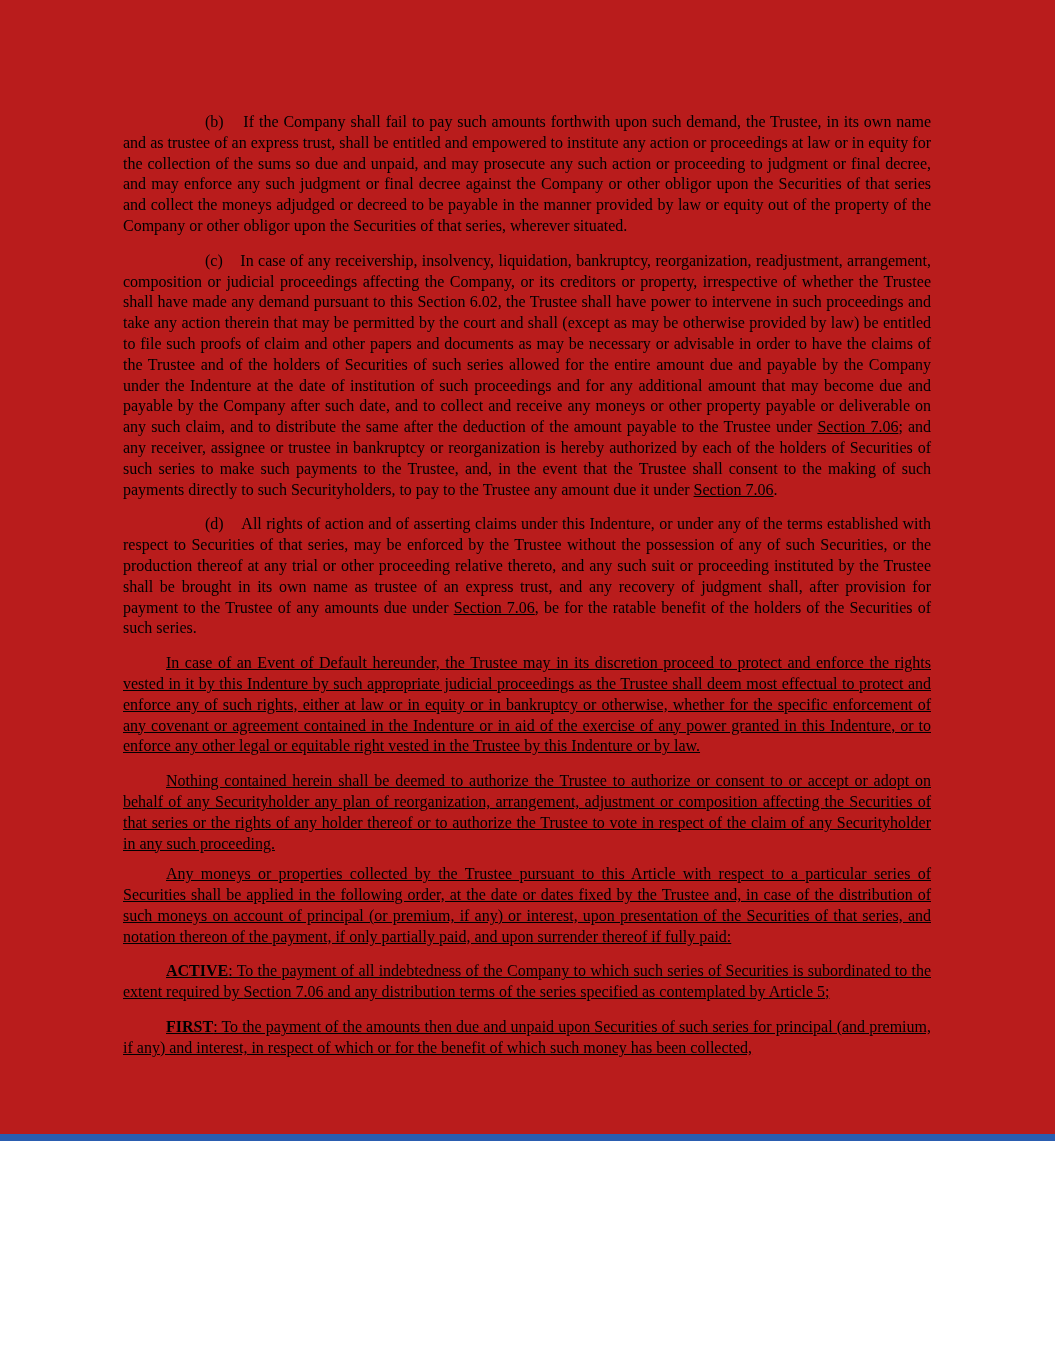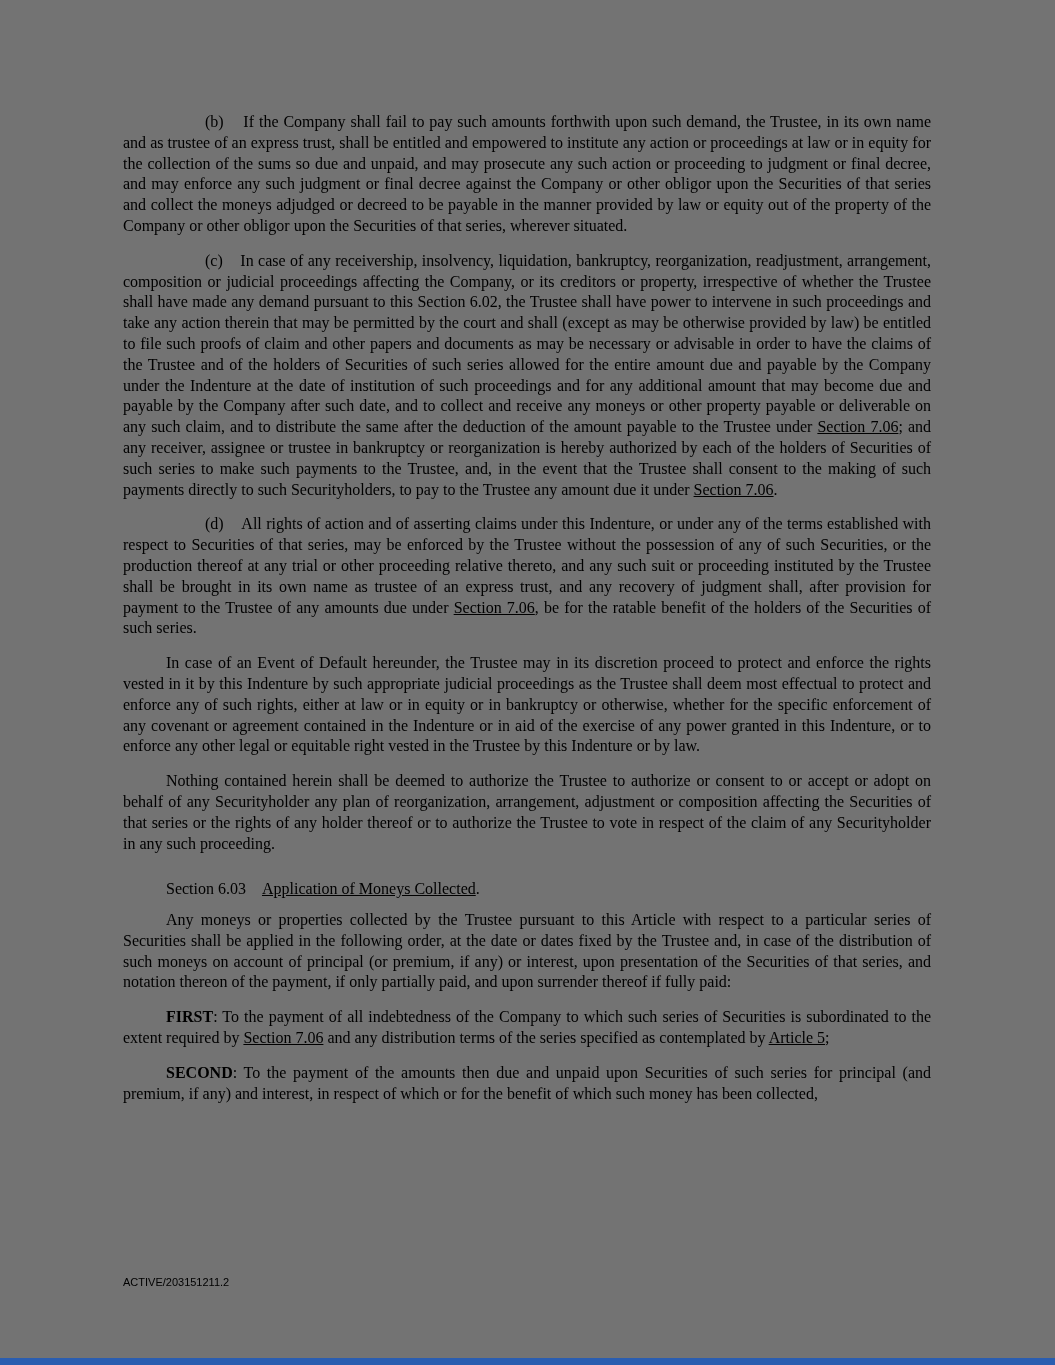--- a/index.html
+++ b/index.html
@@ -3,22 +3,22 @@
 <meta charset="utf-8">
 <style>
   html, body {
     margin: 0;
     padding: 0;
     background: #ffffff;
   }
   .page {
     position: relative;
     width: 1055px;
-    height: 1365px;
-    background: #737373;
+    height: 1141px;
+    background: #b91c1c;
     overflow: hidden;
     font-family: "Liberation Serif", "DejaVu Serif", serif;
     color: #000000;
   }
   .doc-body {
     position: absolute;
     top: 112px;
     left: 123px;
     width: 808px;
     font-size: 16px;
@@ -29,20 +29,21 @@
     margin: 0;
   }
   .para + .para {
     margin-top: 14px;
   }
   .indent-deep {
     text-indent: 82px;
   }
   .indent-std {
     text-indent: 43px;
+    text-decoration: underline;
   }
   .heading {
     margin-top: 25px !important;
   }
   .after-heading {
     margin-top: 10px !important;
   }
   .bold {
     font-weight: bold;
   }
@@ -68,20 +69,19 @@
 </head>
 <body>
 
 <div class="page">
   <div class="doc-body" id="doc-body">
       <p class="para indent-deep"><span>(b)&nbsp;&nbsp;&nbsp;&nbsp;If the Company shall fail to pay such amounts forthwith upon such demand, the Trustee, in its own name and as trustee of an express trust, shall be entitled and empowered to institute any action or proceedings at law or in equity for the collection of the sums so due and unpaid, and may prosecute any such action or proceeding to judgment or final decree, and may enforce any such judgment or final decree against the Company or other obligor upon the Securities of that series and collect the moneys adjudged or decreed to be payable in the manner provided by law or equity out of the property of the Company or other obligor upon the Securities of that series, wherever situated.</span></p>
       <p class="para indent-deep"><span>(c)&nbsp;&nbsp;&nbsp;&nbsp;In case of any receivership, insolvency, liquidation, bankruptcy, reorganization, readjustment, arrangement, composition or judicial proceedings affecting the Company, or its creditors or property, irrespective of whether the Trustee shall have made any demand pursuant to this Section 6.02, the Trustee shall have power to intervene in such proceedings and take any action therein that may be permitted by the court and shall (except as may be otherwise provided by law) be entitled to file such proofs of claim and other papers and documents as may be necessary or advisable in order to have the claims of the Trustee and of the holders of Securities of such series allowed for the entire amount due and payable by the Company under the Indenture at the date of institution of such proceedings and for any additional amount that may become due and payable by the Company after such date, and to collect and receive any moneys or other property payable or deliverable on any such claim, and to distribute the same after the deduction of the amount payable to the Trustee under </span><span class="underline">Section 7.06</span><span>; and any receiver, assignee or trustee in bankruptcy or reorganization is hereby authorized by each of the holders of Securities of such series to make such payments to the Trustee, and, in the event that the Trustee shall consent to the making of such payments directly to such Securityholders, to pay to the Trustee any amount due it under </span><span class="underline">Section 7.06</span><span>.</span></p>
       <p class="para indent-deep"><span>(d)&nbsp;&nbsp;&nbsp;&nbsp;All rights of action and of asserting claims under this Indenture, or under any of the terms established with respect to Securities of that series, may be enforced by the Trustee without the possession of any of such Securities, or the production thereof at any trial or other proceeding relative thereto, and any such suit or proceeding instituted by the Trustee shall be brought in its own name as trustee of an express trust, and any recovery of judgment shall, after provision for payment to the Trustee of any amounts due under </span><span class="underline">Section 7.06</span><span>, be for the ratable benefit of the holders of the Securities of such series.</span></p>
       <p class="para indent-std"><span>In case of an Event of Default hereunder, the Trustee may in its discretion proceed to protect and enforce the rights vested in it by this Indenture by such appropriate judicial proceedings as the Trustee shall deem most effectual to protect and enforce any of such rights, either at law or in equity or in bankruptcy or otherwise, whether for the specific enforcement of any covenant or agreement contained in the Indenture or in aid of the exercise of any power granted in this Indenture, or to enforce any other legal or equitable right vested in the Trustee by this Indenture or by law.</span></p>
       <p class="para indent-std"><span>Nothing contained herein shall be deemed to authorize the Trustee to authorize or consent to or accept or adopt on behalf of any Securityholder any plan of reorganization, arrangement, adjustment or composition affecting the Securities of that series or the rights of any holder thereof or to authorize the Trustee to vote in respect of the claim of any Securityholder in any such proceeding.</span></p>
-      <p class="para indent-std heading"><span>Section 6.03&nbsp;&nbsp;&nbsp;&nbsp;</span><span class="underline">Application of Moneys Collected</span><span>.</span></p>
       <p class="para indent-std after-heading"><span>Any moneys or properties collected by the Trustee pursuant to this Article with respect to a particular series of Securities shall be applied in the following order, at the date or dates fixed by the Trustee and, in case of the distribution of such moneys on account of principal (or premium, if any) or interest, upon presentation of the Securities of that series, and notation thereon of the payment, if only partially paid, and upon surrender thereof if fully paid:</span></p>
-      <p class="para indent-std"><span class="bold">FIRST</span><span>: To the payment of all indebtedness of the Company to which such series of Securities is subordinated to the extent required by </span><span class="underline">Section 7.06</span><span> and any distribution terms of the series specified as contemplated by </span><span class="underline">Article 5</span><span>;</span></p>
-      <p class="para indent-std"><span class="bold">SECOND</span><span>: To the payment of the amounts then due and unpaid upon Securities of such series for principal (and premium, if any) and interest, in respect of which or for the benefit of which such money has been collected,</span></p>
+      <p class="para indent-std"><span class="bold">ACTIVE</span><span>: To the payment of all indebtedness of the Company to which such series of Securities is subordinated to the extent required by </span><span class="underline">Section 7.06</span><span> and any distribution terms of the series specified as contemplated by </span><span class="underline">Article 5</span><span>;</span></p>
+      <p class="para indent-std"><span class="bold">FIRST</span><span>: To the payment of the amounts then due and unpaid upon Securities of such series for principal (and premium, if any) and interest, in respect of which or for the benefit of which such money has been collected,</span></p>
     </div>
   <div class="footer">ACTIVE/203151211.2</div>
   <div class="bottom-bar" style="background: rgb(42, 93, 176);"></div>
 </div>
 
 </body></html>

